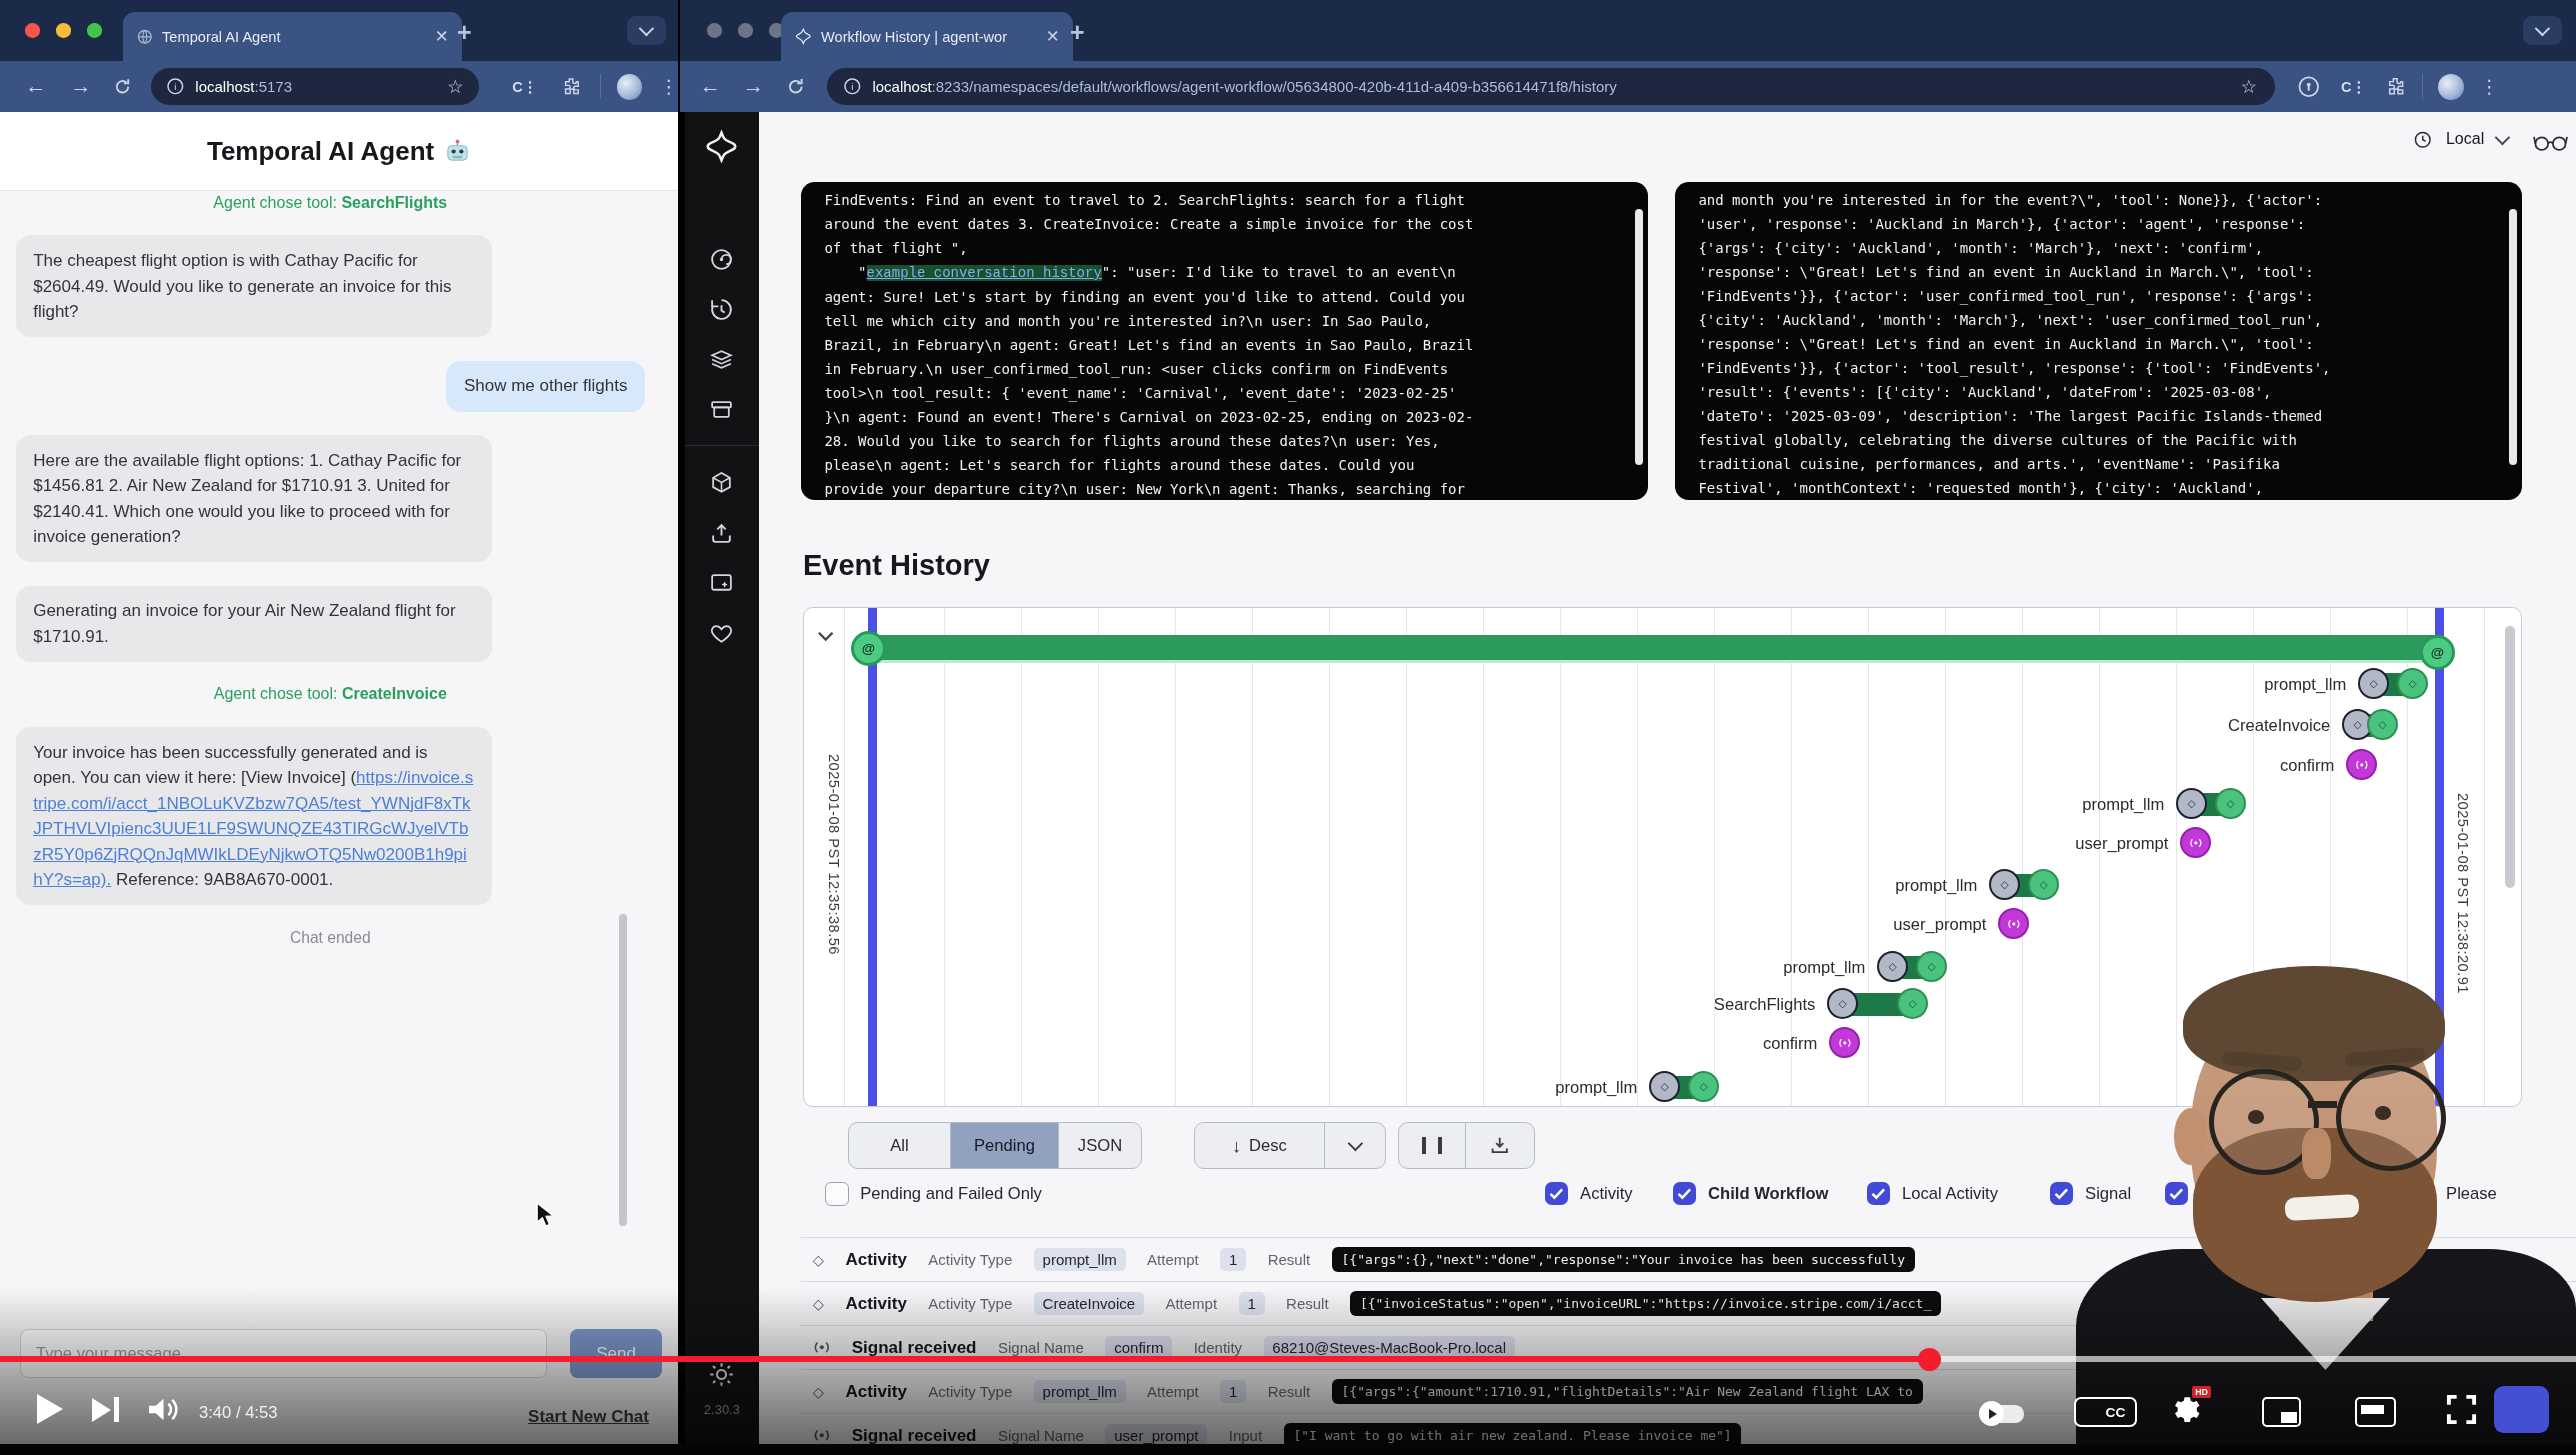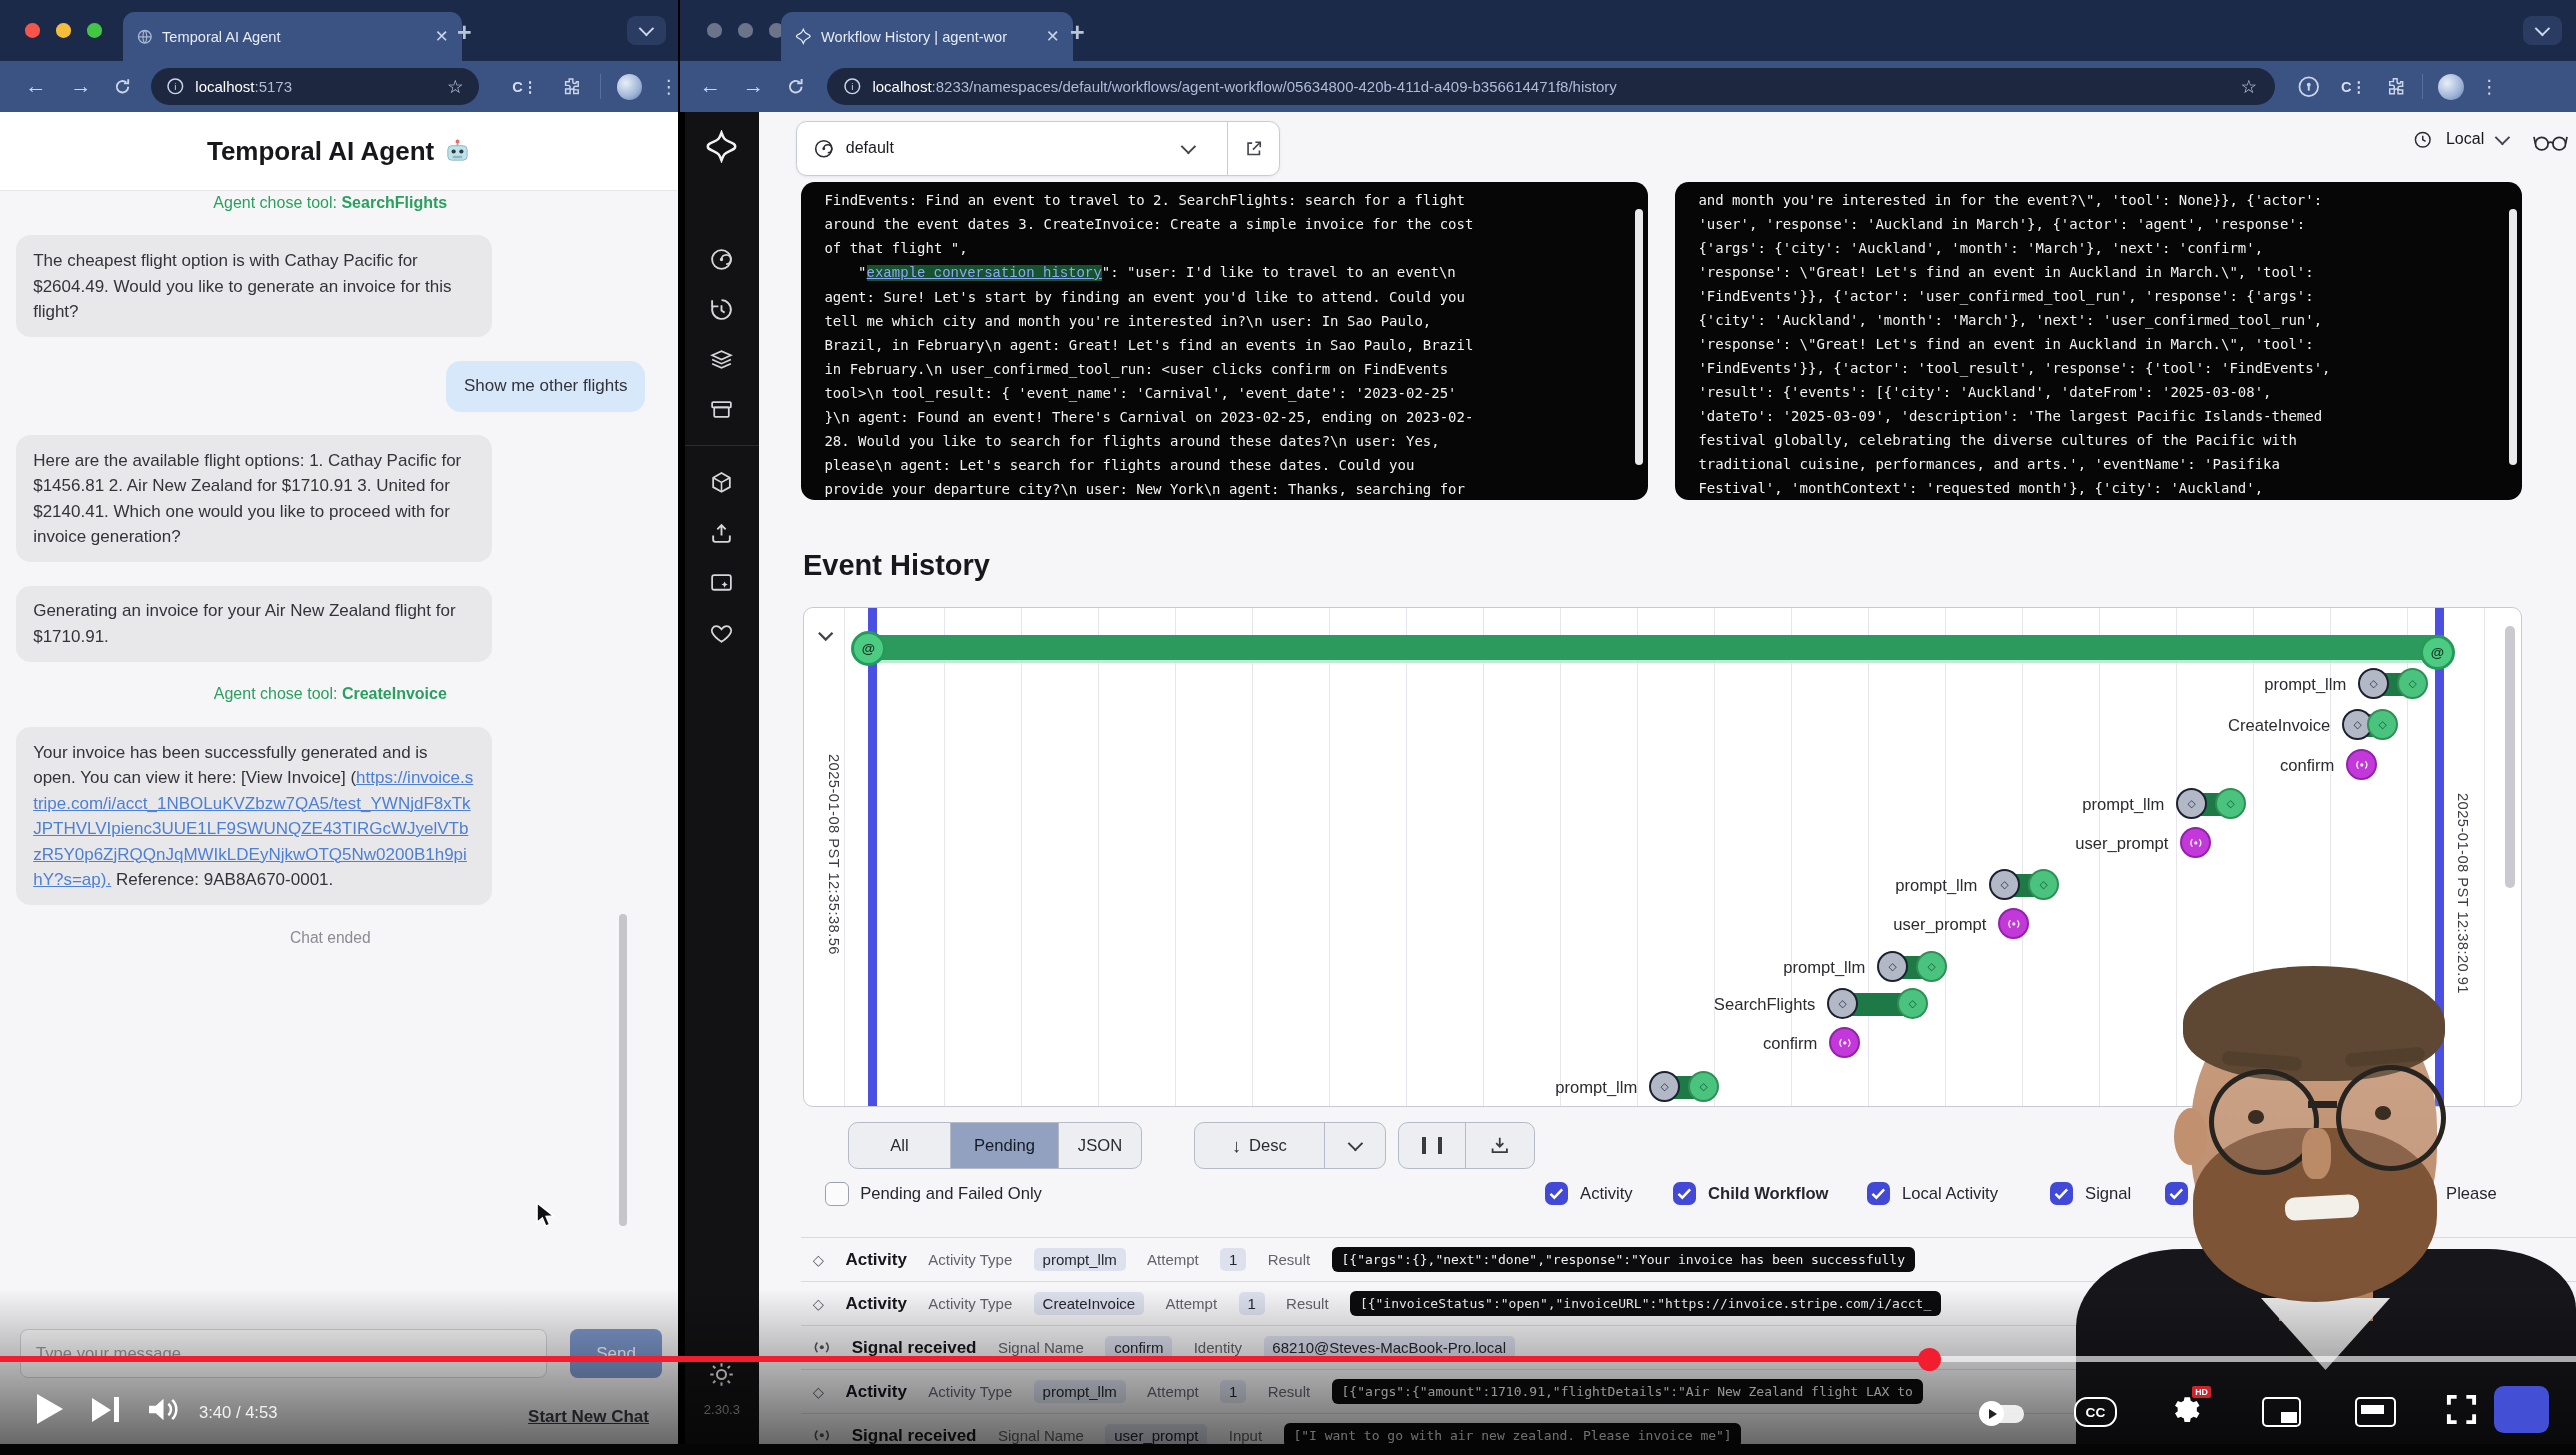--- a/index.html
+++ b/index.html
@@ -105,22 +105,22 @@
   .diamond{color:#5a5a64;font-size:14.6px;}
   
   .vlayer{position:absolute;left:0;top:0;right:0;bottom:0;pointer-events:none;}
   .grad{position:absolute;left:0;right:0;top:1288px;height:168px;background:linear-gradient(rgba(0,0,0,0),rgba(0,0,0,.62));}
   .scrubred{position:absolute;left:0;top:1356px;height:5.9px;background:#f21d2f;}
   .scrubbuf{position:absolute;top:1356px;height:5.9px;background:rgba(255,255,255,.65);}
   .scrubdot{position:absolute;top:1348px;width:23.4px;height:23.4px;border-radius:50%;background:#f21d2f;}
   .blackbar{position:absolute;left:0;right:0;top:1444px;height:11.7px;background:#050505;}
   .vtime{position:absolute;color:#f1f1f1;font-size:16.6px;}
   .playtri{width:0;height:0;border-left:26px solid #fff;border-top:15.6px solid transparent;border-bottom:15.6px solid transparent;}
-  .ccbox{width:39px;height:26px;border:2.9px solid #fff;border-radius:13px;color:#fff;font-size:13.7px;font-weight:bold;
-         display:flex;align-items:center;justify-content:center;}
+  .ccbox{width:39px;height:26px;border:2.9px solid #fff;border-radius:7px;color:#fff;font-size:13.7px;font-weight:bold;
+         display:flex;align-items:center;justify-content:center;padding-left:20px;}
   .minip{width:35px;height:26px;border:2.9px solid #fff;border-radius:4.9px;position:relative;}
   .minip i{position:absolute;right:2px;bottom:2px;width:15.6px;height:10.7px;background:#fff;}
   .theat{width:37px;height:26px;border:2.9px solid #fff;border-radius:4.9px;position:relative;}
   .theat i{position:absolute;left:3.9px;top:5.9px;width:23.4px;height:8.8px;background:#fff;}
   .hdbadge{position:absolute;top:-6.8px;right:-9.8px;background:#d0222a;color:#fff;font-size:8.8px;font-weight:bold;
            padding:1px 2.9px;border-radius:2px;}
   .bluesq{position:absolute;left:2494px;top:1386px;width:55px;height:47px;border-radius:9.8px;background:#4350d6;}
   
   .cam{position:absolute;left:2076px;top:964px;width:500px;height:480px;}
   .cam div{position:absolute;}
@@ -301,34 +301,20 @@
             <line x1="4.5" y1="4.5" x2="6.5" y2="6.5"></line>
             <line x1="17.5" y1="17.5" x2="19.5" y2="19.5"></line>
             <line x1="4.5" y1="19.5" x2="6.5" y2="17.5"></line>
             <line x1="17.5" y1="6.5" x2="19.5" y2="4.5"></line>
           </g>
         </svg>
       <div class="tver" style="margin-bottom:39px;">2.30.3</div>
     </div>
 
     <div class="tmain">
-      <div class="nspill">
-        <svg style="margin-left:15.6px;" width="21.5" height="21.5" viewBox="0 0 24 24">
-            <circle cx="12" cy="12" r="9" fill="none" stroke="#2b2b33" stroke-width="1.8"></circle>
-            <path d="M12 12a4.5 4.5 0 1 1 4.5 4.5" fill="none" stroke="#2b2b33" stroke-width="1.8"></path>
-            <circle cx="12" cy="12" r="1.6" fill="#2b2b33"></circle>
-          </svg>
-        <span class="nstext">default</span>
-        <span class="chev" style="border-color:#44444c;margin-right:17.6px;"></span>
-        <span class="nsdiv"></span>
-        <svg style="margin:0 15.6px;" width="19.5" height="19.5" viewBox="0 0 24 24">
-            <path d="M10 5H5v14h14v-5" fill="none" stroke="#44444c" stroke-width="2"></path>
-            <path d="M14 4h6v6M20 4l-9 9" fill="none" stroke="#44444c" stroke-width="2"></path>
-          </svg>
-      </div>
       <div class="localwrap">
         <svg width="19.5" height="19.5" viewBox="0 0 24 24">
             <circle cx="12" cy="12" r="9" fill="none" stroke="#2b2b33" stroke-width="1.8"></circle>
             <path d="M12 7v5l3.5 2" fill="none" stroke="#2b2b33" stroke-width="1.8"></path>
           </svg>
         <span>Local</span>
         <span class="chev" style="border-color:#44444c;"></span>
       </div>
       <svg class="glasses" width="35" height="23.4" viewBox="0 0 36 22">
           <circle cx="9" cy="13" r="6.5" fill="none" stroke="#2b2b33" stroke-width="1.8"></circle>

